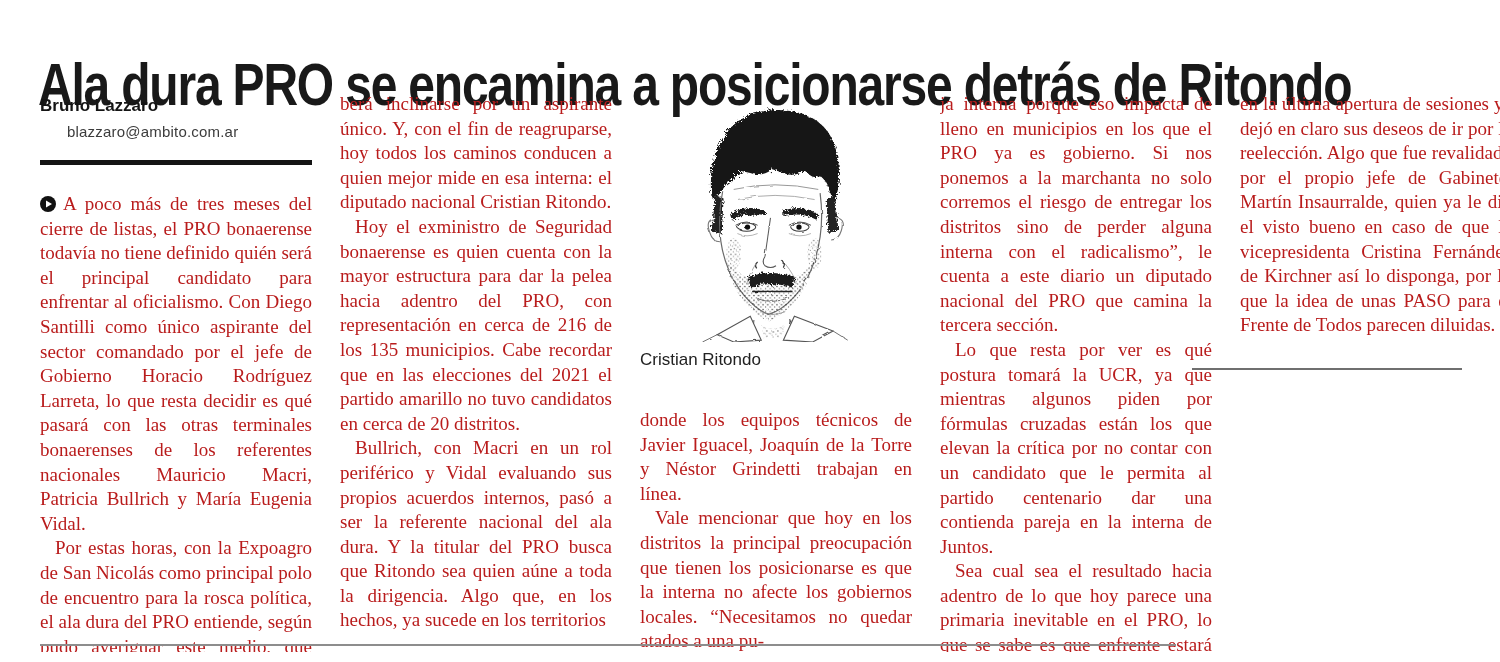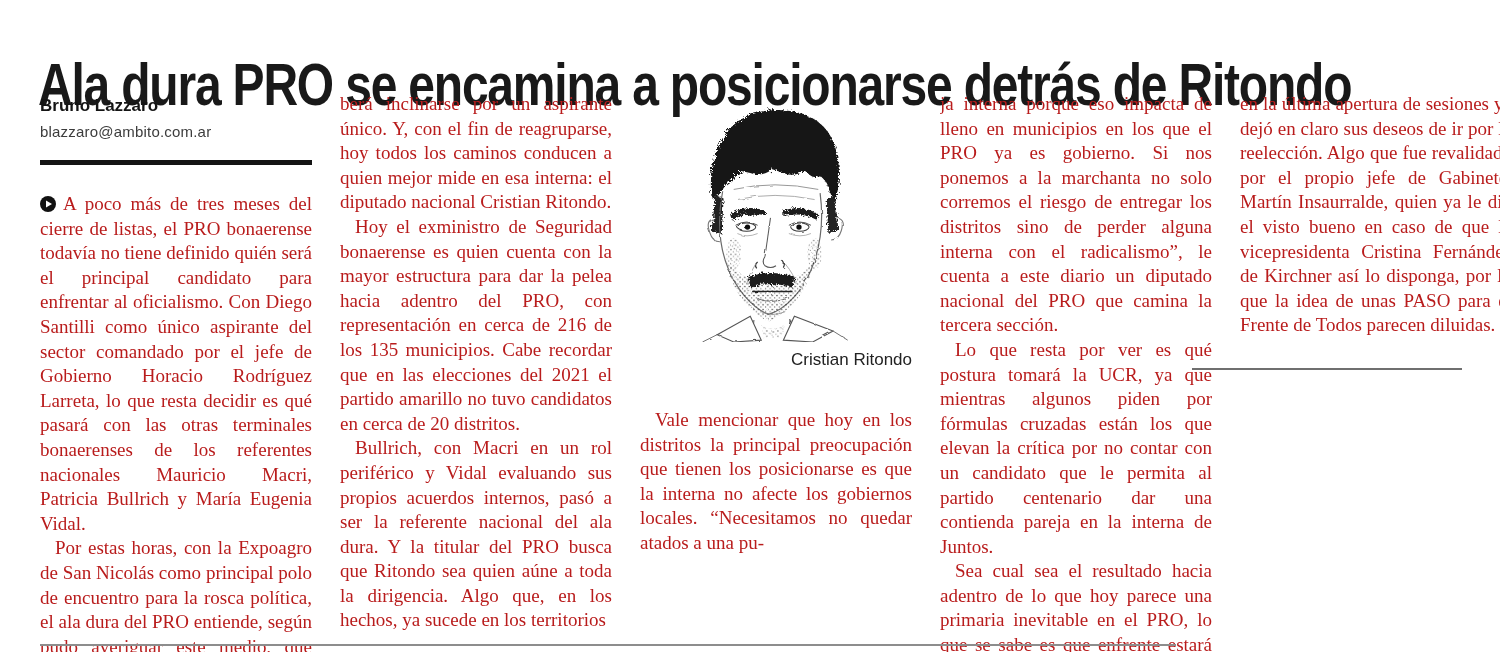--- a/index.html
+++ b/index.html
@@ -21,37 +21,37 @@
     transform:scaleX(0.80);
     transform-origin:left top;
     color:#191919;
   }
   .content {
     position:absolute; left:40px; top:92px;
     display:flex; gap:28px;
   }
   .col { width:272px; flex:0 0 272px; height:560px; overflow:hidden; }
   .byline-author { font-size:17px; font-weight:700; color:#141414; margin-top:4px; }
-  .byline-email  { font-size:15px; color:#3c3c3c; margin-top:7px; letter-spacing:0.2px; }
+  .byline-email  { font-size:15px; color:#3c3c3c; margin-top:7px; letter-spacing:0.2px;margin-left:27px; }
   .byline-rule   { height:5px; background:#141414; margin:20px 0 27px 0; width:100%; }
   .body-p {
     margin:0;
     font-family:"Liberation Serif", serif;
     font-size:19px;
     line-height:24.6px;
     text-align:justify;
     color:#b91c1c;
     hyphens:auto;
   }
   .body-p.indent { text-indent:15px; }
   .body-p + .body-p { margin-top:0; }
   .lead-icon { display:inline-block; width:16px; height:16px; margin-right:7px; vertical-align:-2px; }
   .portrait-wrap { width:240px; margin:0 auto; }
   .portrait-caption {
-    text-align:right;
+    text-align:left;
     font-family:"Liberation Sans", sans-serif;
     font-size:17px;
     color:#222222;
     margin-top:4px;
   }
   .col3-text { margin-top:38px; }
   .rule-bottom {
     position:absolute; left:40px; top:644px;
     width:1136px; height:2px; background:#8d8d8d;
   }
@@ -157,20 +157,21 @@
 
           <path d="M56,264 L92,244 L104,270 L74,272 Z" fill="#ffffff" stroke="#555" stroke-width="1.2"></path>
           <path d="M182,260 L140,244 L128,270 L160,272 Z" fill="#ffffff" stroke="#555" stroke-width="1.2"></path>
           <path d="M56,264 L40,272" stroke="#666" fill="none" stroke-width="1"></path>
           <path d="M182,260 L198,270" stroke="#666" fill="none" stroke-width="1"></path>
         </g>
       </svg>
     </div>
     <div class="portrait-caption">Cristian Ritondo</div>
     <div class="col3-text">
+      <p class="body-p">donde los equipos técnicos de Javier Iguacel, Joaquín de la Torre y Néstor Grindetti trabajan en línea.</p>
       <p class="body-p indent">Vale mencionar que hoy en los distritos la principal preocupación que tienen los posicionarse es que la interna no afecte los gobiernos locales. “Necesitamos no quedar atados a una pu-</p>
     </div>
   </div>
 
   <div class="col">
     <p class="body-p">ja interna porque eso impacta de lleno en municipios en los que el PRO ya es gobierno. Si nos ponemos a la marchanta no solo corremos el riesgo de entregar los distritos sino de perder alguna interna con el radicalismo”, le cuenta a este diario un diputado nacional del PRO que camina la tercera sección.</p>
     <p class="body-p indent">Lo que resta por ver es qué postura tomará la UCR, ya que mientras algunos piden por fórmulas cruzadas están los que elevan la crítica por no contar con un candidato que le permita al partido centenario dar una contienda pareja en la interna de Juntos.</p>
     <p class="body-p indent">Sea cual sea el resultado hacia adentro de lo que hoy parece una primaria inevitable en el PRO, lo que se sabe es que enfrente estará el gobernador Axel Kicillof, quien</p>
   </div>
 

